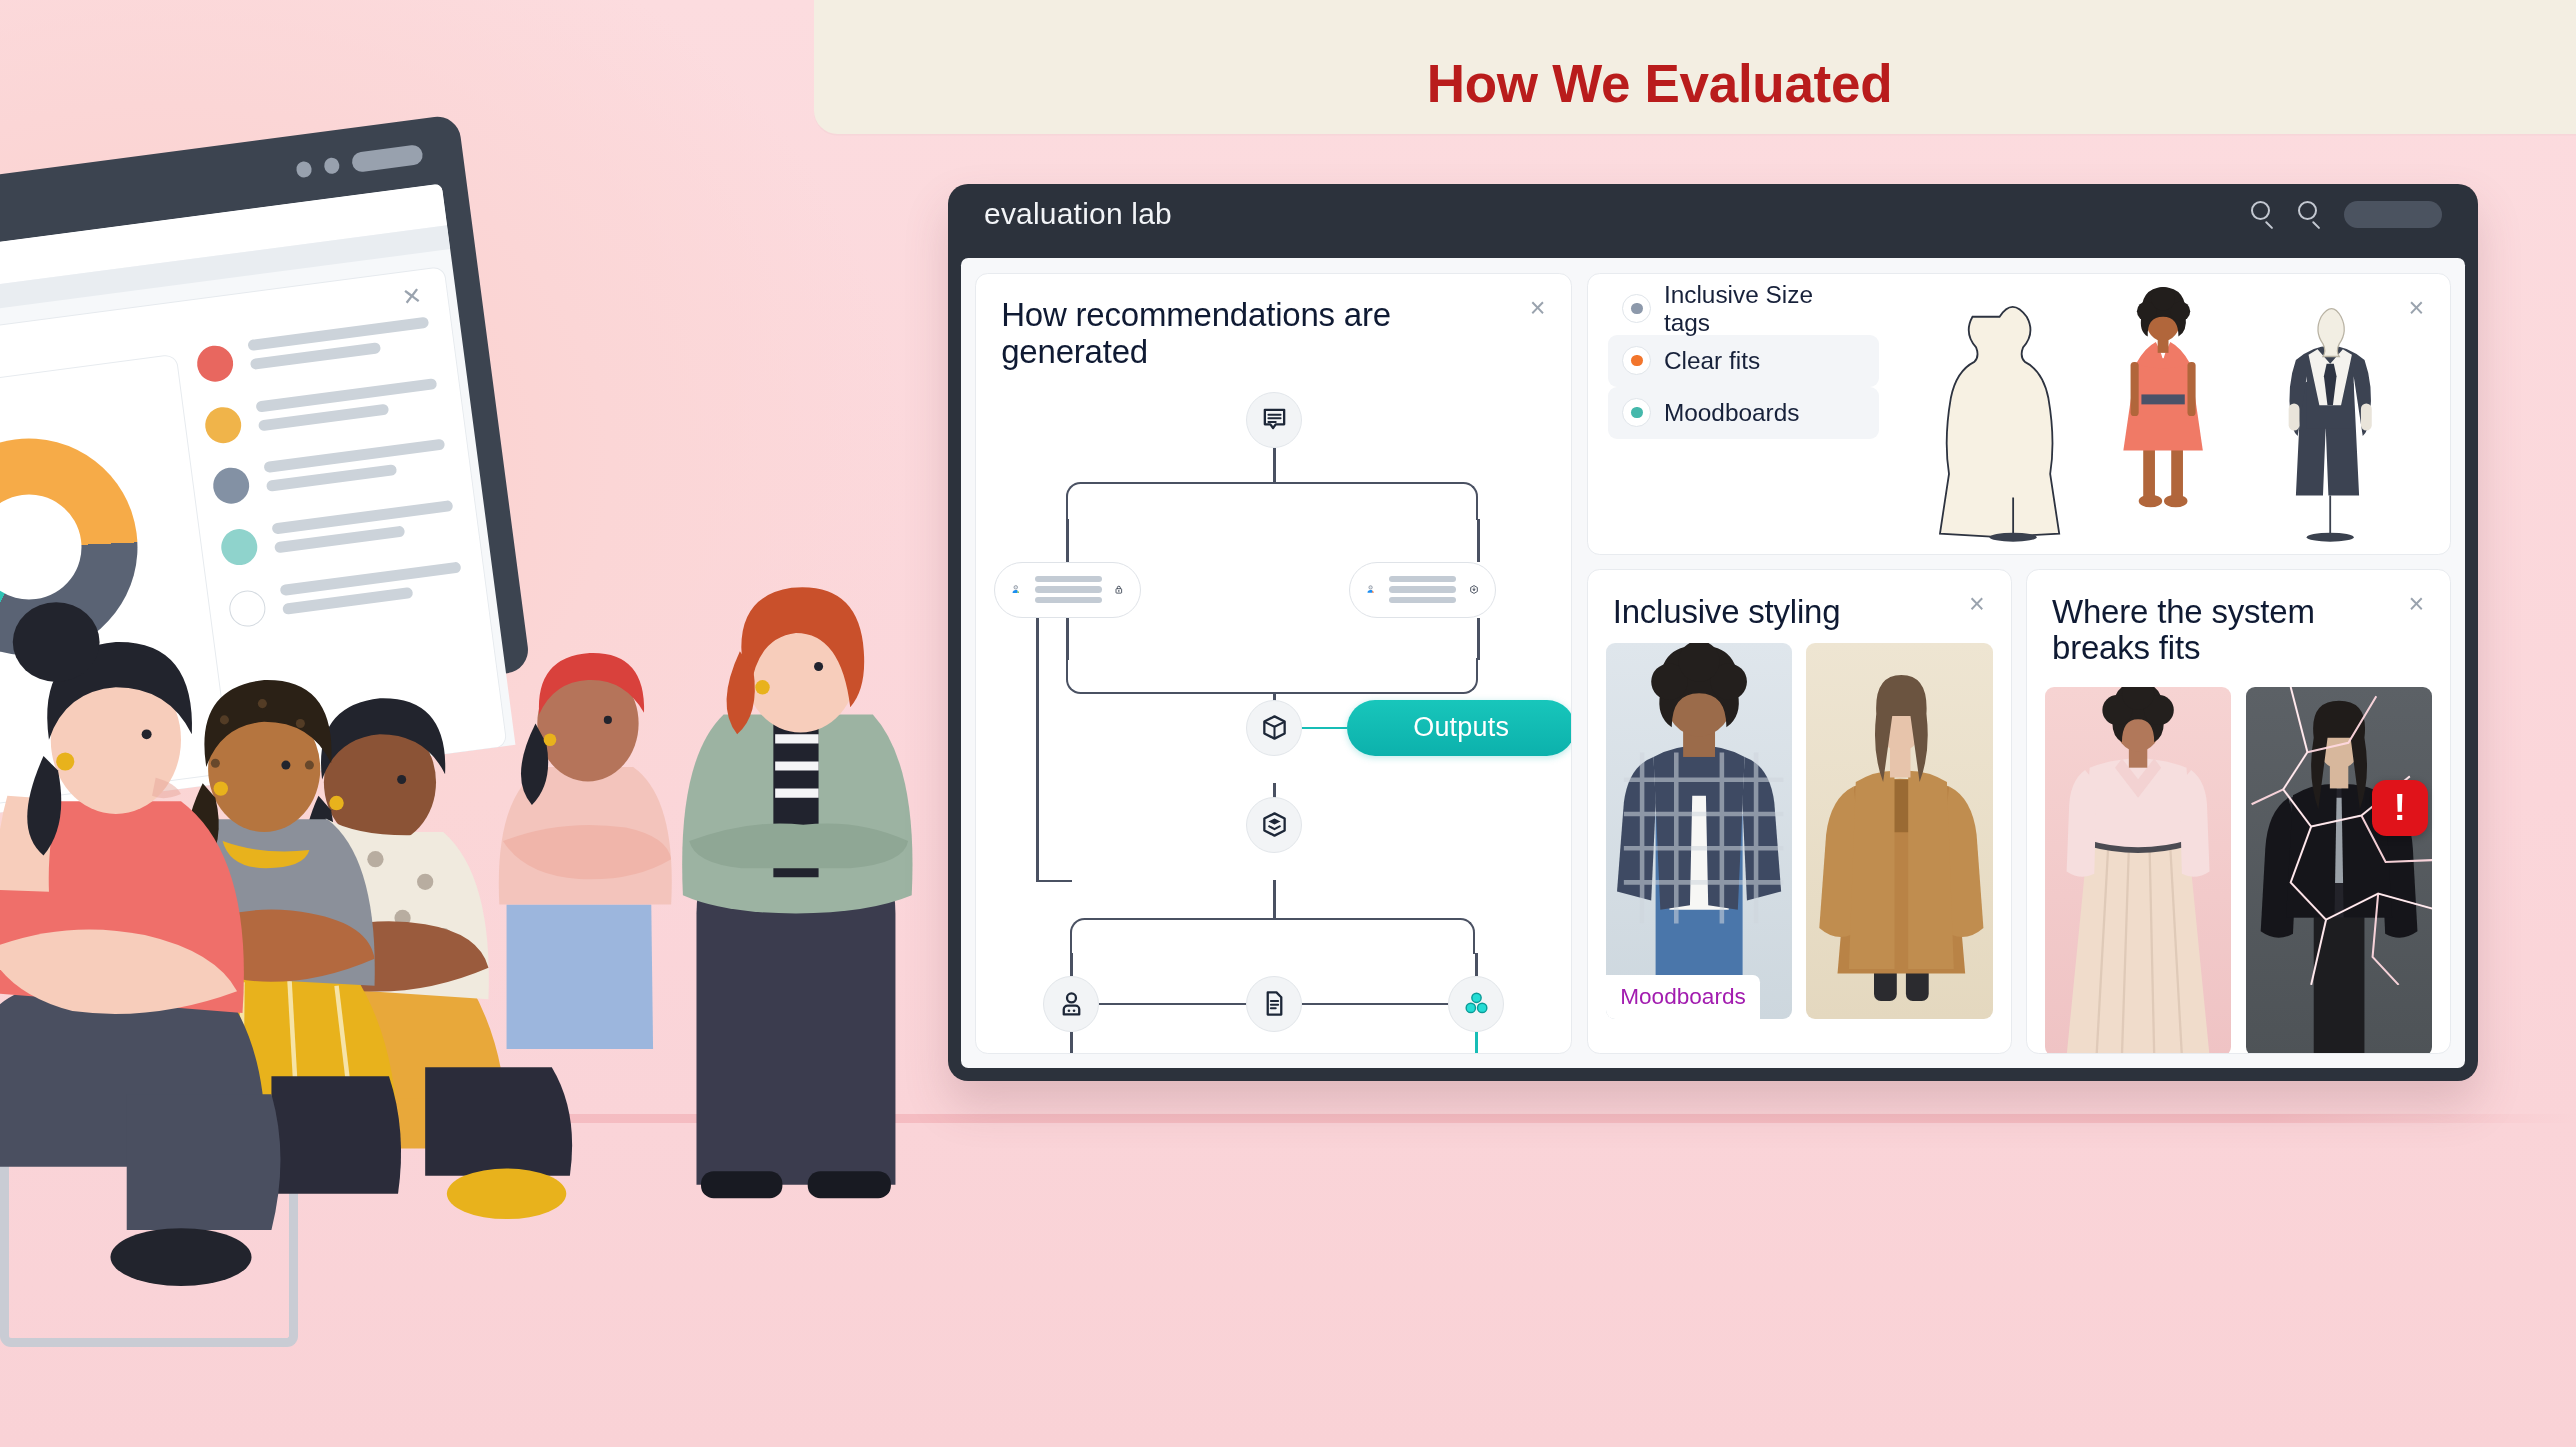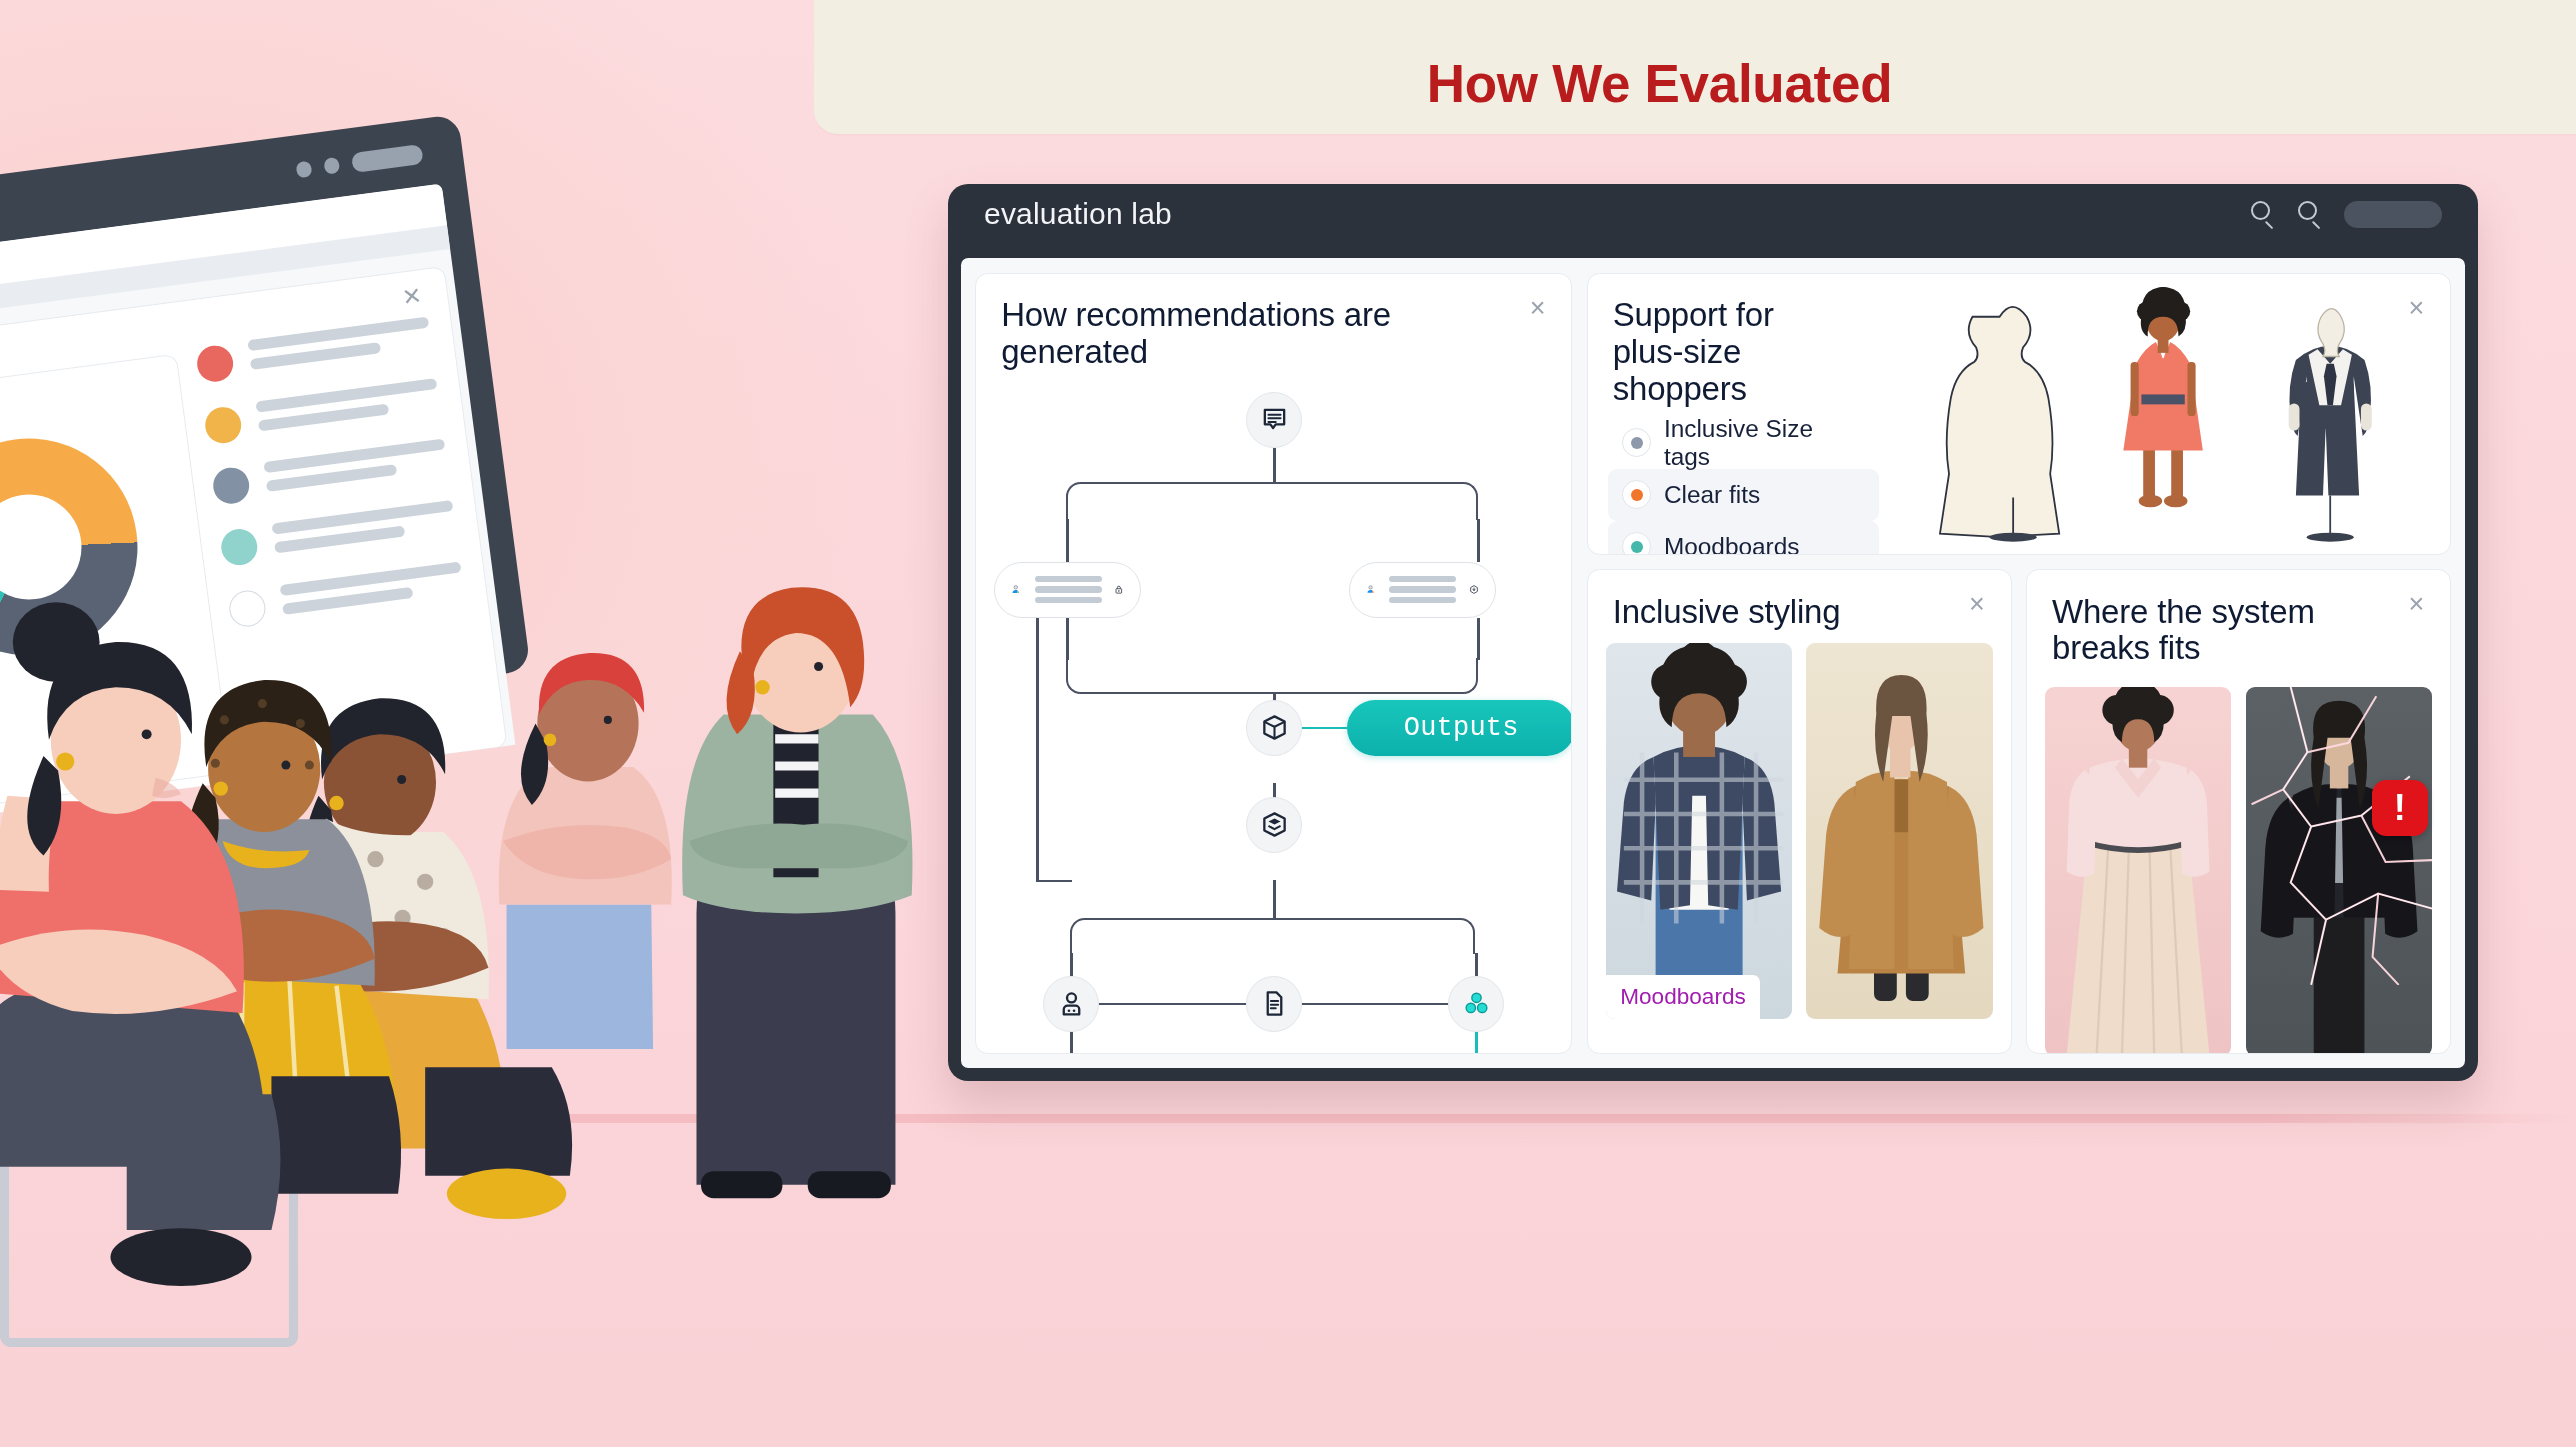--- a/index.html
+++ b/index.html
@@ -131,21 +131,20 @@
     border: 1.4px solid #dfe3e8; display:flex; align-items:center; gap: 12.7px; padding: 0 16.3px;
   }
   .node-pill .lines { display:flex; flex-direction: column; gap: 4.5px; }
   .node-pill .lines span { display:block; width: 67px; height: 6.3px; border-radius: 3.6px; background:#c3cbd4; }
   .out-pill {
     position:absolute; height: 56px; border-radius: 28px;
     background: linear-gradient(180deg,#18c6bb 0%, #0cb1ac 100%);
     display:flex; align-items:center; justify-content:center;
     color:#fff; font-size: 27px; letter-spacing: 0.2px;
     box-shadow: 0 1.8px 7.2px rgba(12,177,172,.28);
-    font-family: Liberation Mono, monospace;
   }
 
   
   .plus-card { height: 282px; display: flex; }
   .plus-left { width: 326px; padding: 0 0 0 0; }
   .opt-list { margin: 9px 0 0 20px; }
   .opt {
     display:flex; align-items:center; gap: 12.7px; height: 52px;
     padding: 0 14.5px; border-radius: 9px; width: 271px;
   }
@@ -486,21 +485,20 @@
           </div>
 
         </div>
       </div>
     </div>
 
     <div class="col-right">
 
       <div class="card plus-card">
         <div class="plus-left">
-          <div class="card-title">Support for plus-size shoppers</div>
           <div class="opt-list">
             <div class="opt">
               <span class="radio">
                   <i style="background:#8d99ab"></i>
                 </span>
               <span class="lbl">Inclusive Size tags</span>
             </div>
             <div class="opt hl">
               <span class="radio">
                   <i style="background:#f2752c"></i>

